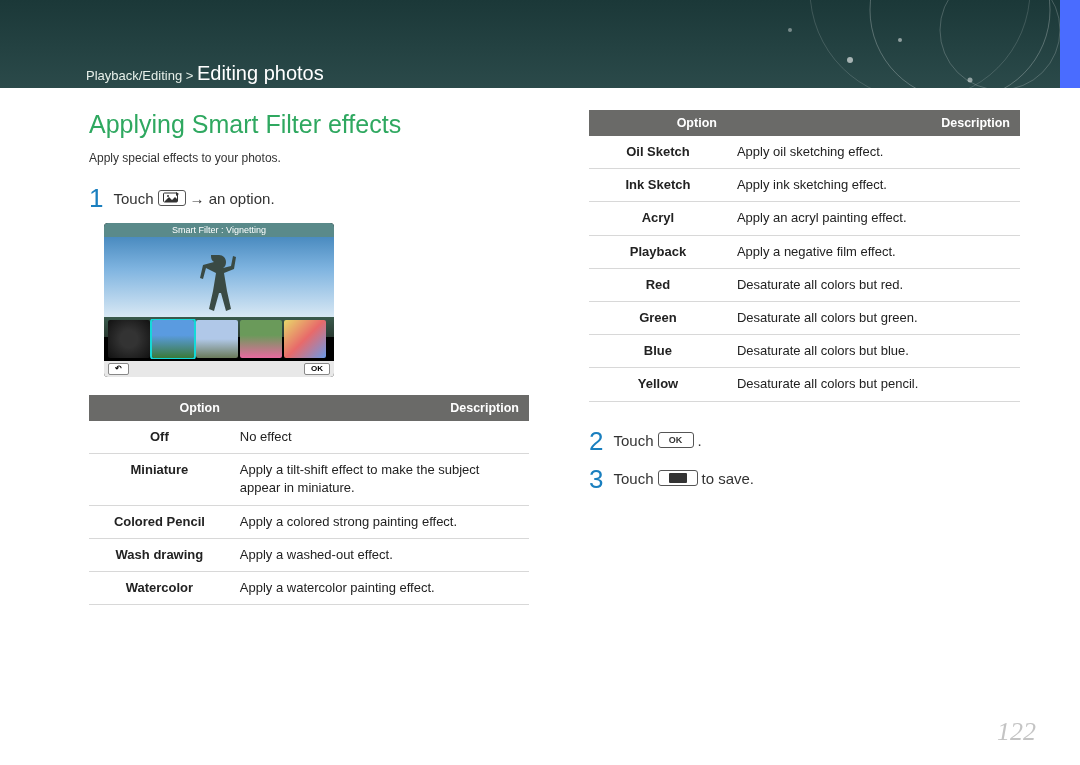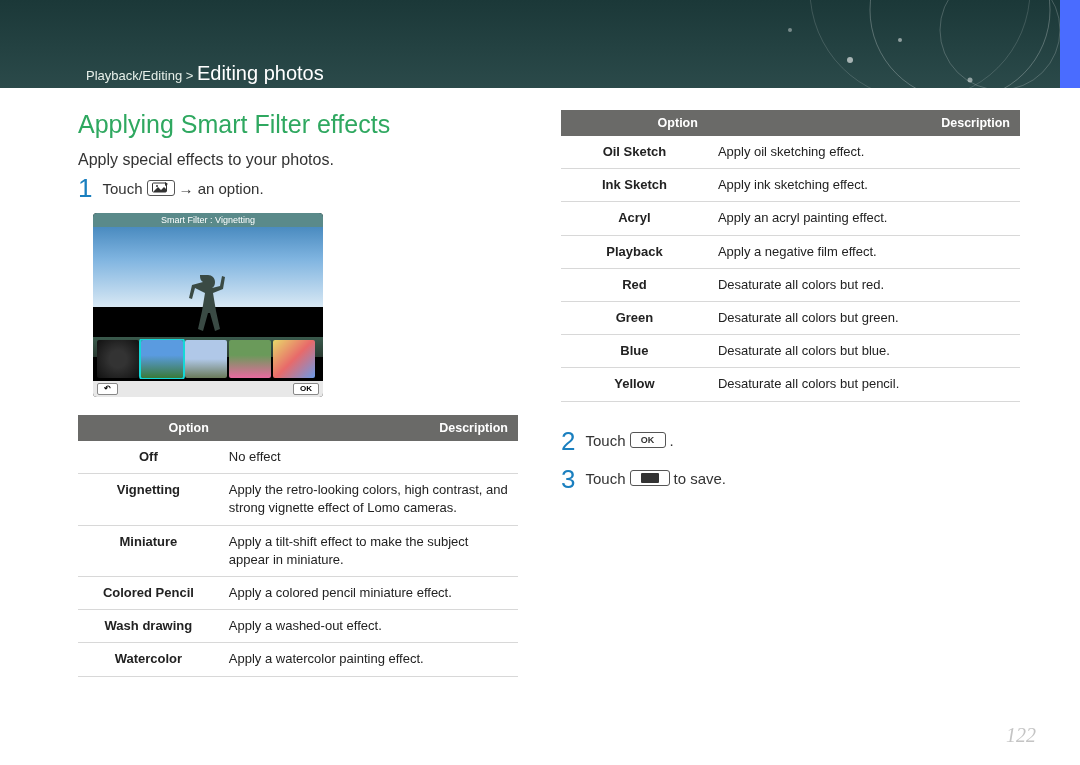--- a/index.html
+++ b/index.html
@@ -45,41 +45,41 @@
     font-size: 13px;
   }
   .breadcrumb .current {
     font-size: 20px;
     color: #fff;
     font-weight: 400;
   }
   .content {
     position: absolute;
     top: 110px;
-    left: 78px;
+    left: 89px;
     right: 60px;
     display: flex;
-    gap: 43px;
+    gap: 60px;
   }
   .col-left {
     width: 440px;
   }
   .col-right {
     flex: 1;
   }
   .section-title {
     color: #2fa860;
     font-size: 25px;
     font-weight: 400;
     margin-bottom: 12px;
   }
   .intro {
     color: #333;
-    font-size: 16px;
-    margin-bottom: 6px;
+    font-size: 12px;
+    margin-bottom: 20px;
   }
   .step {
     display: flex;
     align-items: center;
     gap: 10px;
     margin-bottom: 12px;
   }
   .step-num {
     color: #1a7fbf;
     font-size: 26px;
@@ -116,21 +116,21 @@
   .icon-box.save::before {
     content: "";
     width: 18px; height: 10px;
     background: #333;
     border-radius: 1px;
     display:block;
   }
 
   .screenshot {
     width: 230px;
-    height: 184px;
+    height: 154px;
     background: #000;
     border-radius: 4px;
     margin: 0 17px 18px 15px;
     position: relative;
     overflow: hidden;
   }
   .screenshot-top {
     height: 14px;
     background: #5a8a8a;
     color: #fff;
@@ -221,21 +221,21 @@
     font-weight: 700;
     width: 32%;
     text-align: center;
   }
 
   .page-num {
     position: absolute;
     bottom: 18px;
     right: 44px;
     font-style: italic;
-    font-size: 20px;
+    font-size: 26px;
     color: #c4c4c4;
     font-family: Georgia, serif;
   }
 </style>
 </head>
 <body>
 
 <div class="page">
 
   <div class="header-band"></div>
@@ -305,30 +305,26 @@
             <th>Option</th>
             <th>Description</th>
           </tr>
         </thead>
         <tbody>
           <tr>
               <td>Off</td>
               <td>No effect</td>
             </tr>
           <tr>
-              <td>Vignetting</td>
-              <td>Apply the retro-looking colors, high contrast, and strong vignette effect of Lomo cameras.</td>
-            </tr>
-          <tr>
               <td>Miniature</td>
               <td>Apply a tilt-shift effect to make the subject appear in miniature.</td>
             </tr>
           <tr>
               <td>Colored Pencil</td>
-              <td>Apply a colored pencil miniature effect.</td>
+              <td>Apply a colored strong painting effect.</td>
             </tr>
           <tr>
               <td>Wash drawing</td>
               <td>Apply a washed-out effect.</td>
             </tr>
           <tr>
               <td>Watercolor</td>
               <td>Apply a watercolor painting effect.</td>
             </tr>
         </tbody>

